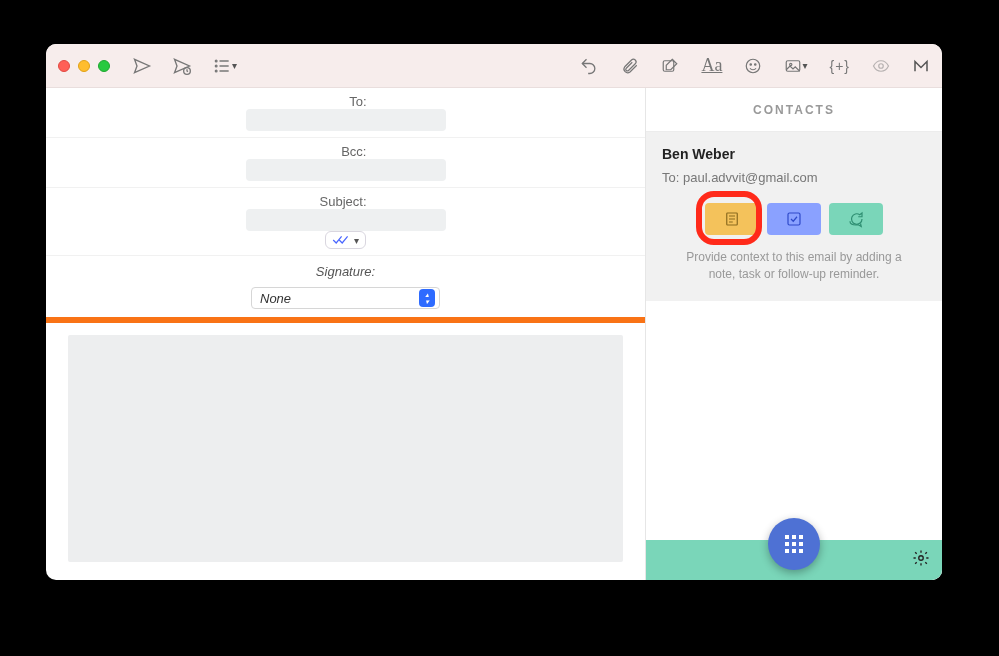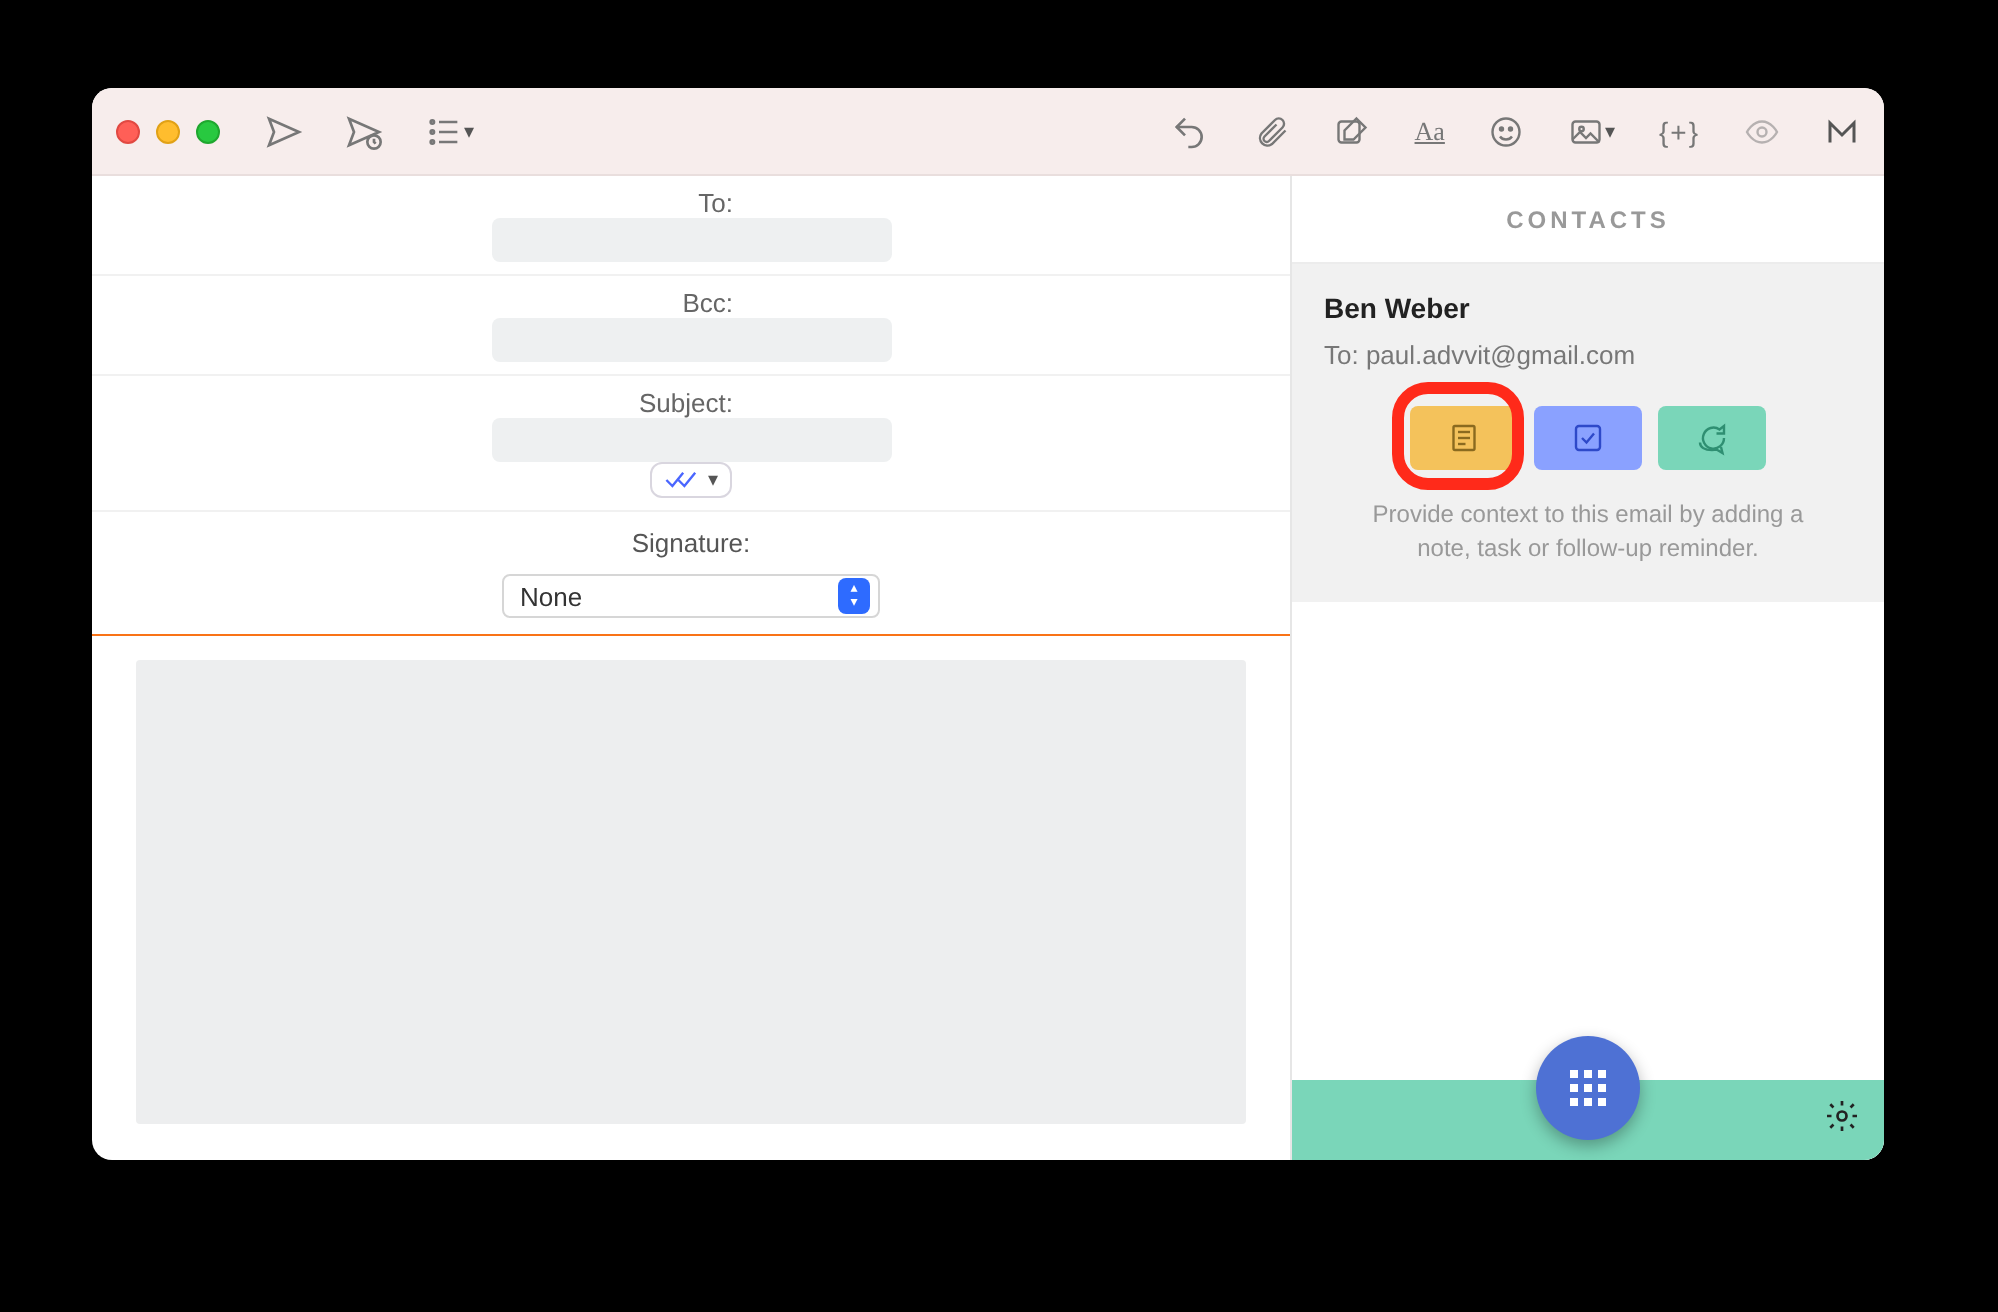--- a/index.html
+++ b/index.html
@@ -52,21 +52,21 @@
   .subject-label { width:58px; text-align:right; padding-right:8px; color:#666; }
   .subject-input { width:200px; }
   .subject-flex { flex:1; }
   .tracking-pill {
     display:flex; align-items:center; gap:4px;
     border:1px solid #d9d6df; border-radius:6px; padding:2px 6px;
     color:#4a66ff; font-size:14px;
   }
   .tracking-pill svg { stroke:#4a66ff; fill:none; stroke-width:2; }
   .chev { font-size:10px; color:#555; }
-  .sig-row { justify-content:flex-end; gap:8px; padding:8px 16px; border-bottom:1px solid #f97316; }
+  .sig-row { justify-content:flex-end; gap:8px; padding:8px 16px; border-bottom:6px solid #f97316;font-style:italic; }
   .sig-label { color:#555; font-size:13px; }
   .sig-select {
     width:189px; height:22px; border:1px solid #d6d6d6; border-radius:4px;
     display:flex; align-items:center; justify-content:space-between;
     padding:0 4px 0 8px; font-size:13px; color:#333; background:#fff;
   }
   .sig-stepper {
     width:16px; height:18px; background:#2e6bff; border-radius:4px;
     display:flex; flex-direction:column; align-items:center; justify-content:center;
     color:#fff; font-size:7px; line-height:7px;
@@ -177,21 +177,21 @@
         <svg width="18" height="18" viewBox="0 0 24 24">
             <path d="M21 11l-9 9a5 5 0 0 1-7-7l9-9a3.5 3.5 0 0 1 5 5l-9 9a2 2 0 0 1-3-3l8-8"></path>
           </svg>
       </span>
       <span class="tb-icon">
         <svg width="18" height="18" viewBox="0 0 24 24">
             <rect x="3" y="5" width="14" height="14" rx="2"></rect>
             <path d="M15 3l6 6-8 8H7v-6z"></path>
           </svg>
       </span>
-      <span class="tb-icon" style="font-size:13px;color:#777;font-family:Georgia,serif;text-decoration:underline;">Aa</span>
+      <span class="tb-icon" style="font-size:18px;color:#777;font-family:Georgia,serif;text-decoration:underline;">Aa</span>
       <span class="tb-icon">
         <svg width="18" height="18" viewBox="0 0 24 24">
             <circle cx="12" cy="12" r="9"></circle>
             <circle cx="9" cy="10" r="1" fill="#777"></circle>
             <circle cx="15" cy="10" r="1" fill="#777"></circle>
             <path d="M8 15c1 1.5 2.5 2 4 2s3-.5 4-2"></path>
           </svg>
       </span>
       <span class="tb-icon">
         <svg width="18" height="18" viewBox="0 0 24 24">

